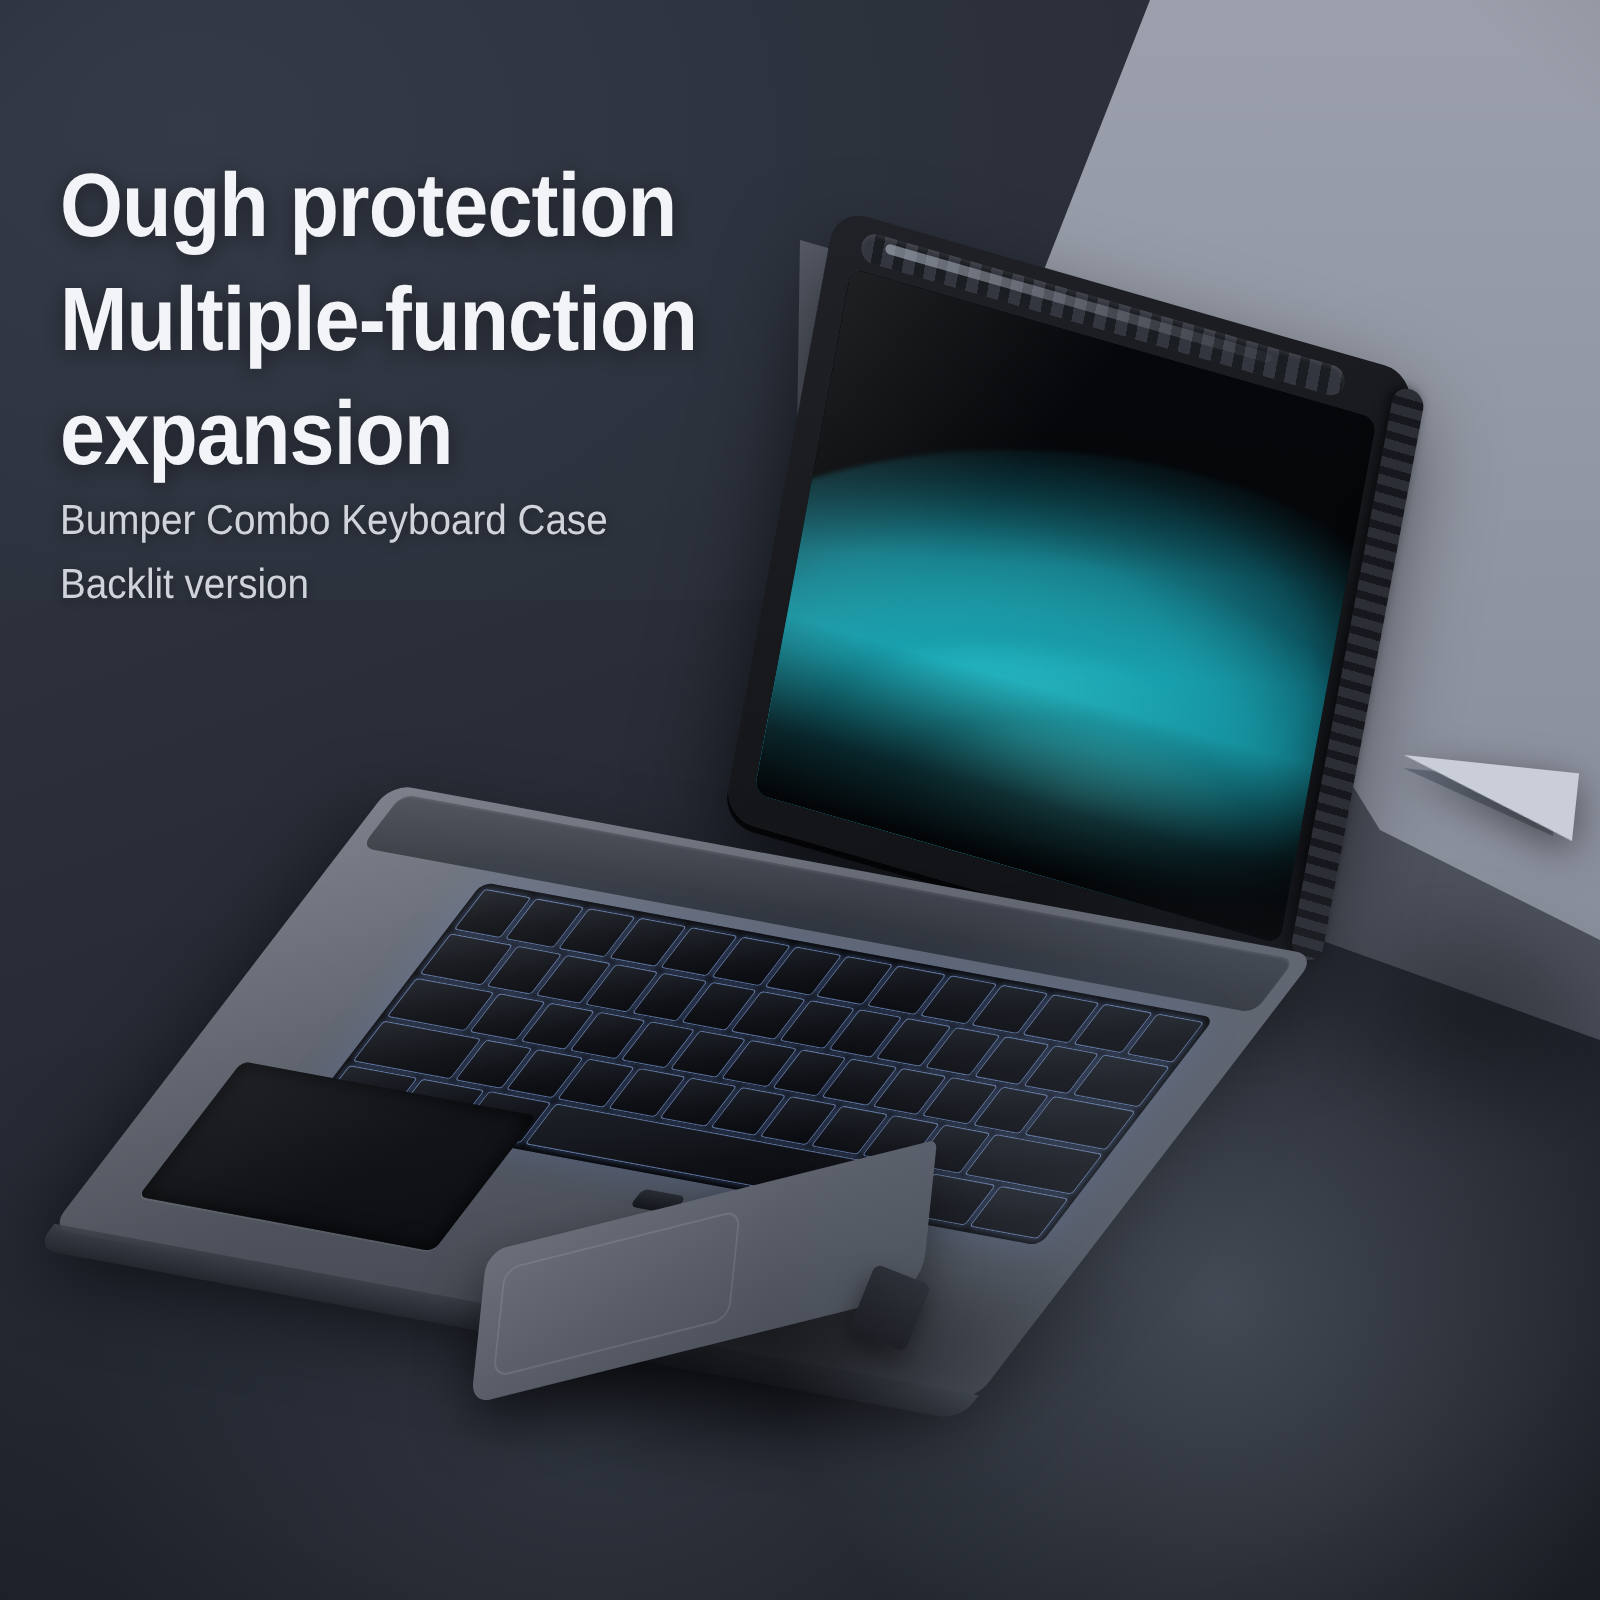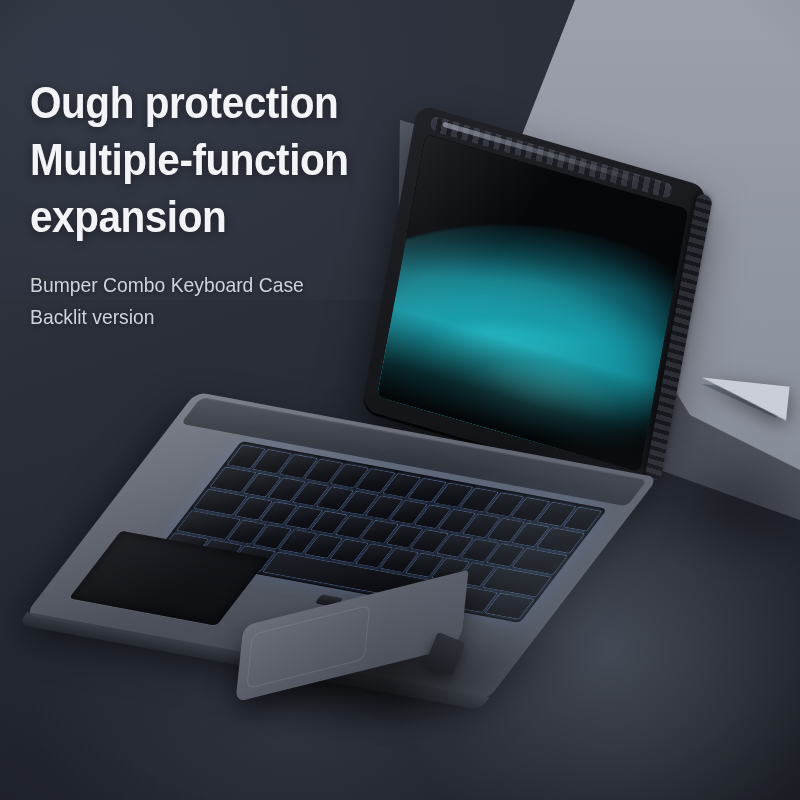--- a/index.html
+++ b/index.html
@@ -59,21 +59,21 @@
   
   .copy{position:absolute;left:30px;top:74px;width:430px;}
   .headline{
     margin:0;color:#f2f4f7;
     font-size:45px;line-height:57px;font-weight:700;
     letter-spacing:-0.5px;
     transform:scaleX(.90);transform-origin:left center;
     text-shadow:0 2px 10px rgba(0,0,0,.45);
     white-space:nowrap;
   }
-  .subcopy{margin-top:24px;}
+  .subcopy{}
   .subline{
     color:#cfd3da;font-size:21px;line-height:32px;font-weight:400;
     transform:scaleX(.92);transform-origin:left center;
     text-shadow:0 1px 6px rgba(0,0,0,.45);
     white-space:nowrap;
   }
 
   
   .device{position:absolute;left:0;top:0;width:800px;height:800px;}
 

